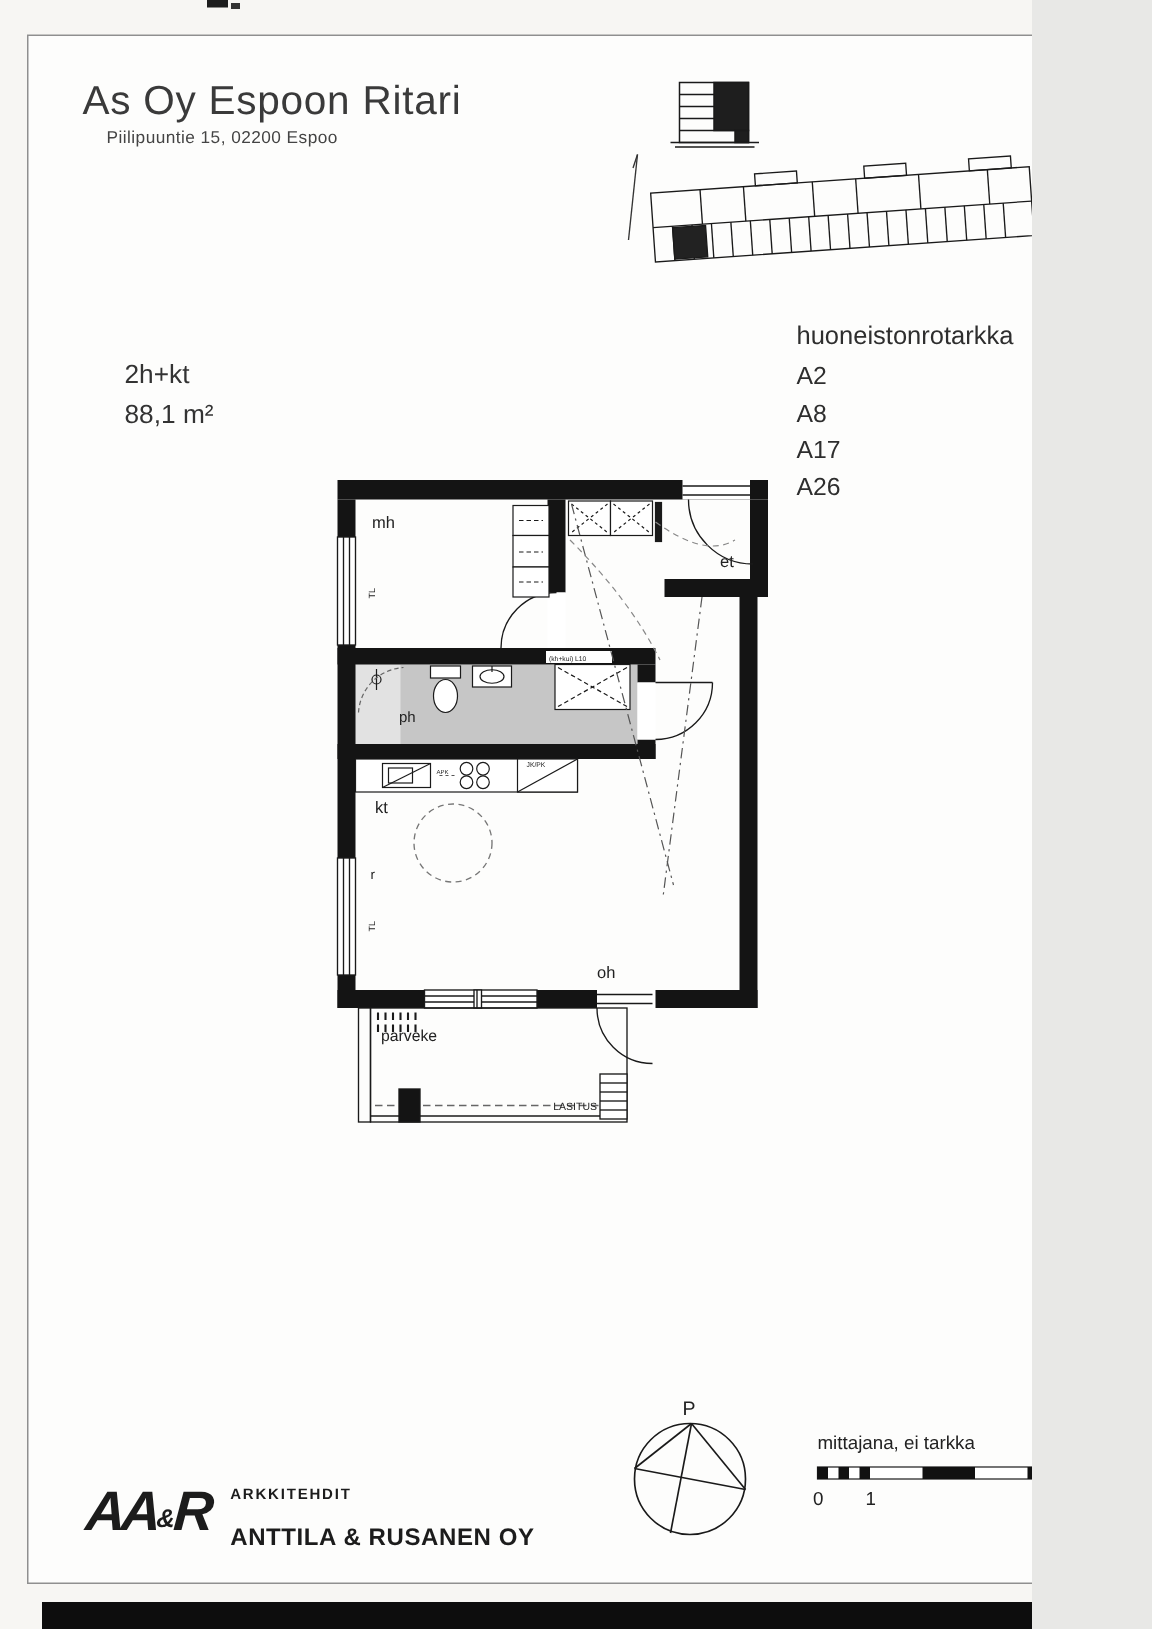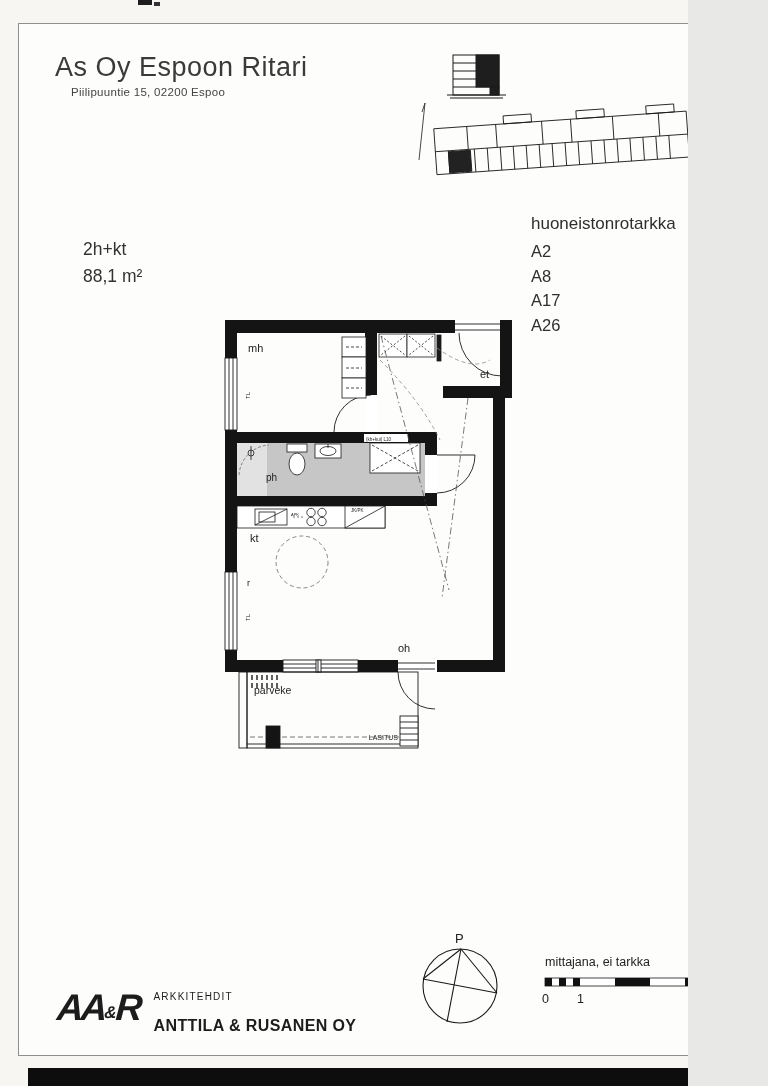--- a/index.html
+++ b/index.html
@@ -14,21 +14,21 @@
   .unit-table{left:531px;top:214px;width:182px;font-size:17px;color:#2e2e2e;}
   .unit-table .hdr{display:flex;justify-content:flex-start;margin-bottom:5px;}
   .unit-table .row{display:flex;font-size:16.5px;line-height:24.5px;}
   .unit-table .row .c1{width:106px;text-align:left;}
   .unit-table .row .c2{width:76px;text-align:right;}
   .logo{left:57px;top:991px;display:flex;align-items:flex-start;}
   .logo-mark{font-weight:bold;font-style:italic;font-size:37px;line-height:34px;
              letter-spacing:-3px;color:#1c1c1c;transform:skewX(-4deg);}
   .logo-mark .amp{font-size:17px;letter-spacing:-1px;vertical-align:2px;}
   .logo-text{margin-left:14px;color:#1c1c1c;}
-  .logo-text .l1{font-size:10px;font-weight:normal;letter-spacing:1.2px;}
+  .logo-text .l1{font-size:10px;font-weight:bold;letter-spacing:1.2px;}
   .logo-text .l2{font-size:16px;font-weight:bold;letter-spacing:.4px;margin-top:15px;}
   .scan-band{left:28px;top:1068px;width:670px;height:18px;background:#0d0d0d;}
   .scan-mark1{left:138px;top:0;width:14px;height:5px;background:#1d1d1d;}
   .scan-mark2{left:154px;top:2px;width:6px;height:4px;background:#333;}
   svg{position:absolute;overflow:visible;}
   svg text{font-family:"Liberation Sans",sans-serif;}
 </style>
 </head>
 <body>
 

